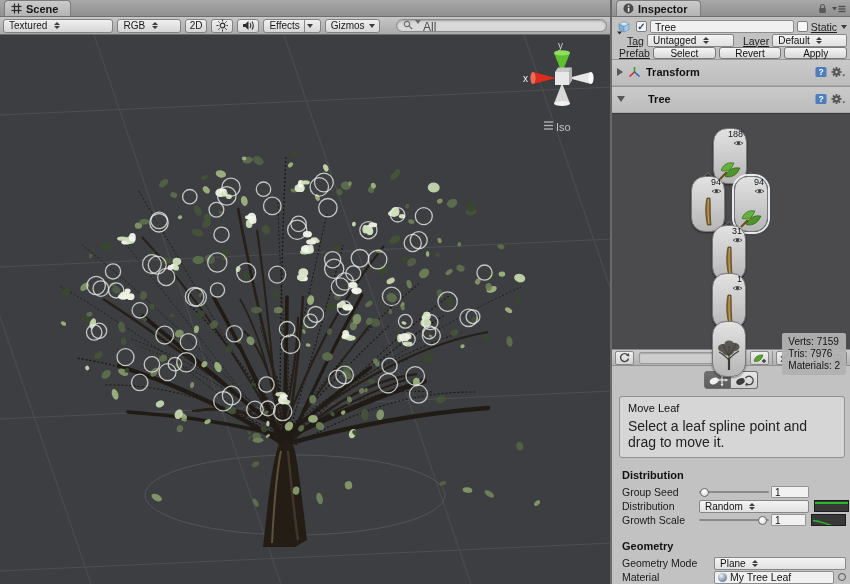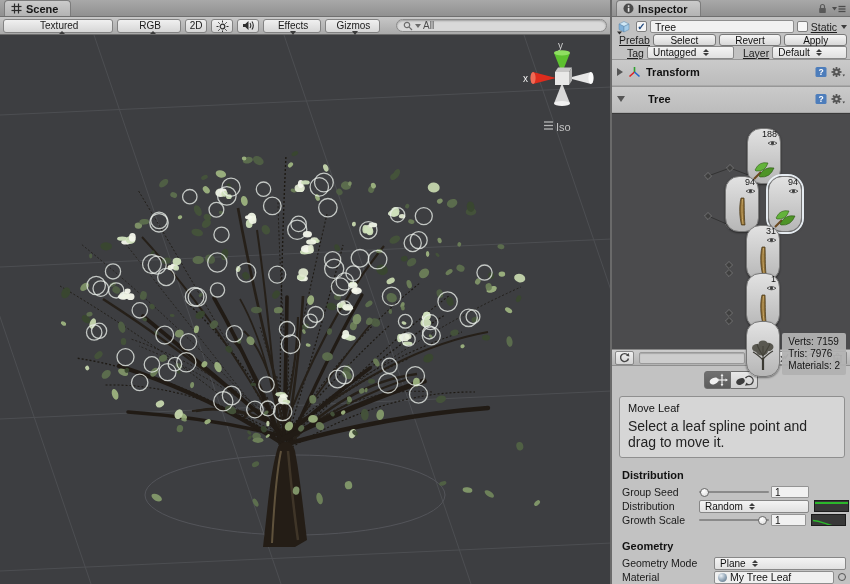--- a/index.html
+++ b/index.html
@@ -19,31 +19,31 @@
     border:1px solid #7c7c7c; border-bottom:none; border-radius:4px 4px 0 0;
     font-size:11px; font-weight:bold; color:#161616; display:flex; align-items:center; gap:4px; }
   .tabbar-right { position:absolute; right:4px; top:3px; display:flex; align-items:center; gap:5px; }
 
   
   .scene-panel { width:610px; display:flex; flex-direction:column; }
   .scene-toolbar { height:18px; background:linear-gradient(#c7c7c7,#a9a9a9);
     border-bottom:1px solid #6c6c6c; display:flex; align-items:center; padding:0 3px; gap:4px; }
   .tb-ctl { height:14px; background:linear-gradient(#f0f0f0,#d6d6d6); border:1px solid #828282;
     border-radius:3px; font-size:10px; color:#1a1a1a; display:flex; align-items:center;
-    padding:0 3px 0 5px; white-space:nowrap;flex-direction:column; }
+    padding:0 3px 0 5px; white-space:nowrap; }
   .tb-btn { justify-content:center; padding:0 4px; }
   .updown { width:7px; display:inline-flex; flex-direction:column; align-items:center; gap:1px; margin-left:6px; }
   .updown i { display:block; width:0; height:0; border-left:3px solid transparent; border-right:3px solid transparent; }
   .updown .up { border-bottom:3px solid #3c3c3c; }
   .updown .dn { border-top:3px solid #3c3c3c; }
   .caret { width:0; height:0; border-left:3px solid transparent; border-right:3px solid transparent; border-top:4px solid #3c3c3c; display:inline-block; margin-left:4px; }
   .seg-split { width:1px; height:12px; background:#8a8a8a; margin:0 2px 0 4px; }
   .search-pill { height:13px; width:214px; margin-left:12px; border:1px solid #8a8a8a; border-radius:8px;
-    background:#d9d9d9; box-shadow:inset 0 1px 2px rgba(0,0,0,.28); display:flex; align-items:center;
-    padding:0 6px; gap:2px; font-size:10px; color:#4d4d4d; }
+    background:#d9d9d9; box-shadow:inset 0 1px 2px rgba(0,0,0,.28); display:flex; 
+    padding:0 6px; gap:2px; font-size:12px; color:#4d4d4d; }
   .scene-canvas { position:relative; flex:1; background:#3d3e41; overflow:hidden; }
   .scene-canvas > svg { position:absolute; top:0; left:0; }
   #gizmo-svg { position:absolute; top:0; right:0; left:auto; }
 
   
   .divider { width:2px; background:#6a6a6a; }
   .inspector { width:238px; background:#c2c2c2; display:flex; flex-direction:column; }
   .insp-row { display:flex; align-items:center; padding:0 3px; gap:3px; }
   .row-name { height:17px; padding-top:2px; }
   .row-tagllayer { height:13px; }
@@ -60,21 +60,21 @@
   .comp-header { height:29px; background:linear-gradient(#cacaca,#bcbcbc); border-top:1px solid #979797;
     border-bottom:1px solid #a9a9a9; display:flex; align-items:center; padding:0 5px; gap:5px; }
   .comp-title { font-size:11px; font-weight:bold; color:#111; }
   .fold-r { width:0; height:0; border-top:4px solid transparent; border-bottom:4px solid transparent; border-left:6px solid #565656; }
   .fold-d { width:0; height:0; border-left:4px solid transparent; border-right:4px solid transparent; border-top:6px solid #565656; }
   .hdr-icons { margin-left:auto; display:flex; align-items:center; gap:4px; }
 
   
   .node-editor { position:relative; height:256px; background:#4b4b4d; border-top:1px solid #3a3a3a; }
   .node { position:absolute; width:34px; height:56px; background:linear-gradient(#e2e2e2,#b6b6b6);
-    border:1px solid #777; border-radius:14px; box-shadow:0 1px 2px rgba(0,0,0,.45);margin-left:34px; }
+    border:1px solid #777; border-radius:14px; box-shadow:0 1px 2px rgba(0,0,0,.45); }
   .node.selected { box-shadow:0 0 0 2px rgba(238,244,250,.95), 0 1px 3px rgba(0,0,0,.5); }
   .node .count { position:absolute; top:0; right:3px; font-size:9px; color:#141414; }
   .node .eye { position:absolute; top:10px; right:2px; }
   .node .n-icon { position:absolute; left:3px; bottom:2px; }
   .node .n-icon.center { left:50%; transform:translateX(-50%); bottom:4px; }
   .stats-box { position:absolute; right:4px; top:219px; background:rgba(177,177,177,.95);
     border-radius:2px; padding:3px 6px; font-size:10px; line-height:12px; color:#141414; }
   .node-toolbar { height:18px; background:linear-gradient(#cdcdcd,#b2b2b2); border-top:1px solid #888;
     border-bottom:1px solid #8e8e8e; display:flex; align-items:center; padding:0 3px; gap:2px; }
   .nt-btn { width:19px; height:14px; background:linear-gradient(#f0f0f0,#d4d4d4); border:1px solid #888;
@@ -690,50 +690,50 @@
       </svg>
       <div class="checkbox">✓</div>
       <div class="text-field">
         <span>Tree</span>
       </div>
       <div class="checkbox" style="background:#f7f7f7"></div>
       <span class="lbl">Static</span>
       <span class="caret" style="margin-left:1px"></span>
     </div>
 
+    <div class="insp-row row-tagllayer">
+      <span class="lbl" style="margin-left:12px">Tag</span>
+      <div class="dropdown" style="width:87px">
+        <span>Untagged</span>
+        <span class="updown">
+            <i class="up"></i>
+            <i class="dn"></i>
+          </span>
+      </div>
+      <span class="lbl" style="margin-left:6px">Layer</span>
+      <div class="dropdown" style="flex:1">
+        <span>Default</span>
+        <span class="updown">
+            <i class="up"></i>
+            <i class="dn"></i>
+          </span>
+      </div>
+    </div>
+
     <div class="insp-row row-prefab">
       <span class="lbl" style="margin-left:4px">Prefab</span>
       <div class="mini-btn">
           <span>Select</span>
         </div>
       <div class="mini-btn">
           <span>Revert</span>
         </div>
       <div class="mini-btn">
           <span>Apply</span>
         </div>
-    </div>
-
-    <div class="insp-row row-tagllayer">
-      <span class="lbl" style="margin-left:12px">Tag</span>
-      <div class="dropdown" style="width:87px">
-        <span>Untagged</span>
-        <span class="updown">
-            <i class="up"></i>
-            <i class="dn"></i>
-          </span>
-      </div>
-      <span class="lbl" style="margin-left:6px">Layer</span>
-      <div class="dropdown" style="flex:1">
-        <span>Default</span>
-        <span class="updown">
-            <i class="up"></i>
-            <i class="dn"></i>
-          </span>
-      </div>
     </div>
 
     <div class="comp-header">
       <span class="fold-r"></span>
       <svg width="13" height="12">
         <line x1="6.5" y1="6" x2="6.5" y2="1" stroke="#2ea12e" stroke-width="1.6"></line>
         <line x1="6.5" y1="6" x2="1.5" y2="10.5" stroke="#d22" stroke-width="1.6"></line>
         <line x1="6.5" y1="6" x2="11.5" y2="10.5" stroke="#26c" stroke-width="1.6"></line>
       </svg>
       <span class="comp-title">Transform</span>

